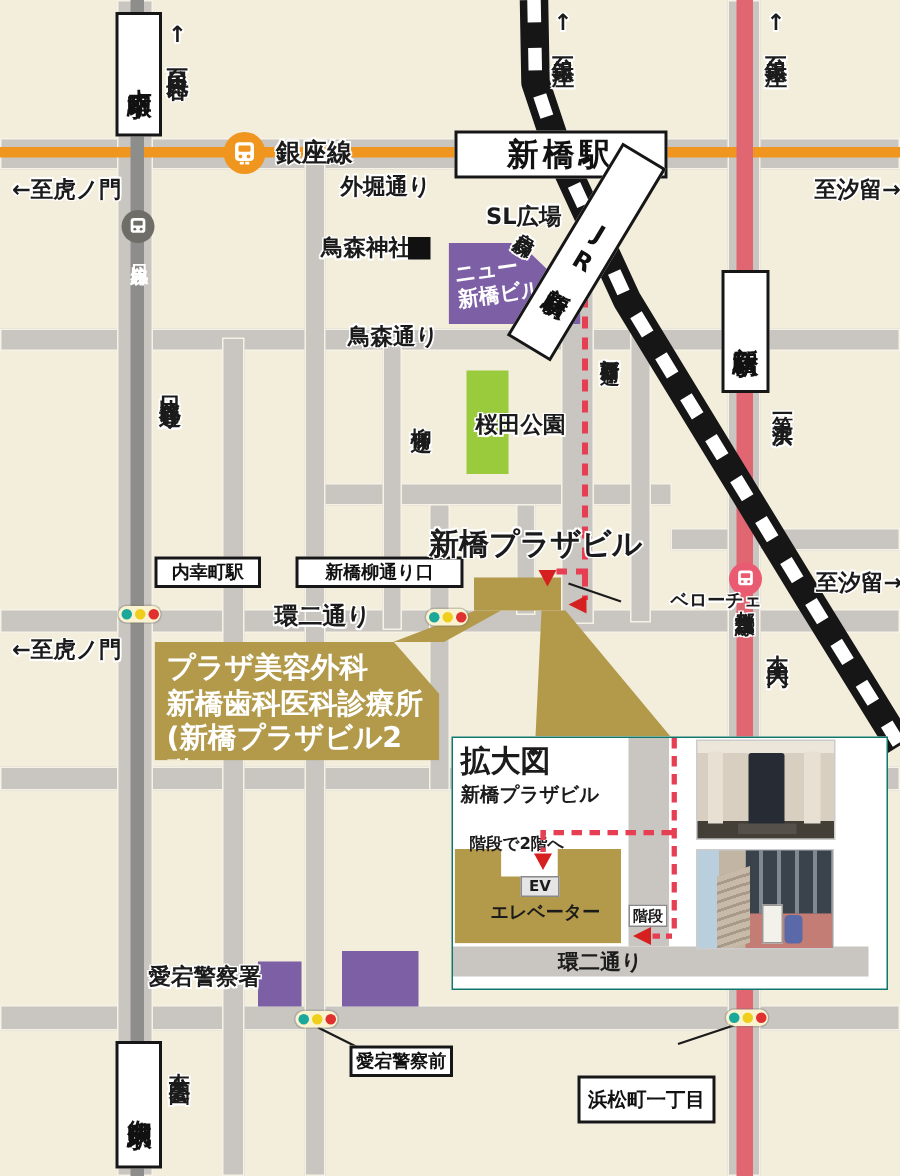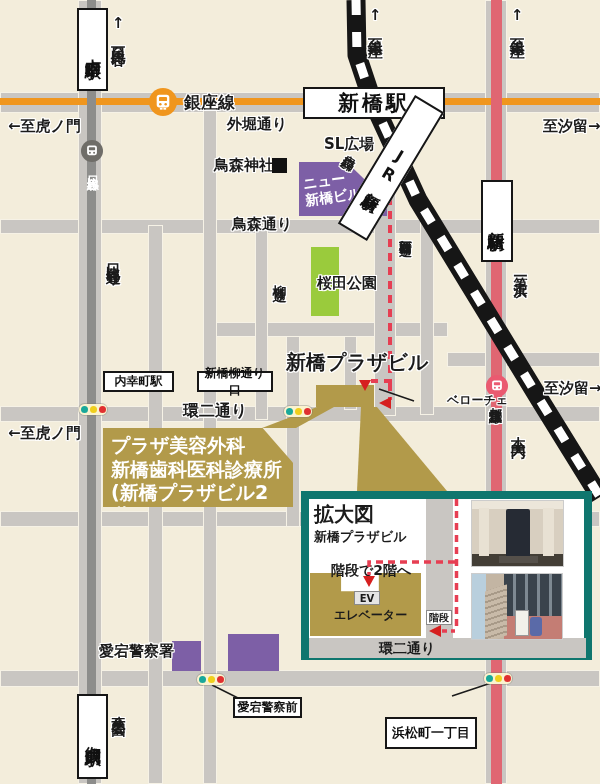--- a/index.html
+++ b/index.html
@@ -13,21 +13,21 @@
   .vlbl{writing-mode:vertical-rl;text-orientation:upright;letter-spacing:2px;}
   .wbox{position:absolute;background:#fff;border:2px solid #161616;display:flex;align-items:center;
         justify-content:center;font-weight:bold;color:#111;box-sizing:border-box;text-align:center;}
   .icon{position:absolute;border-radius:50%;display:flex;align-items:center;justify-content:center;}
   .pill{position:absolute;width:28px;height:11px;background:#fbf3cf;border-radius:6px;display:flex;
         align-items:center;justify-content:center;gap:2px;box-shadow:0 0 0 1px rgba(120,120,110,.35);}
   .dot{width:7px;height:7px;border-radius:50%;}
   .bldg{position:absolute;}
   svg.ovl{position:absolute;left:0;top:0;}
   .inset{position:absolute;left:301px;top:491px;width:291px;height:169px;box-sizing:border-box;
-         border:8px solid #0f766e;background:#ffffff;}
+         border:1px solid #0f766e;background:#ffffff;}
   .inset .ilbl{position:absolute;font-weight:bold;color:#1b1b1b;white-space:nowrap;}
   .photo{position:absolute;overflow:hidden;box-shadow:0 0 0 1px #ccc;}
 </style>
 </head>
 <body>
 
 <div class="map">
 
   <div class="road" style="left:0;top:92px;width:600px;height:21px;"></div>
   <div class="road" style="left:0;top:219px;width:600px;height:15px;"></div>
@@ -133,21 +133,21 @@
       <span class="dot" style="background:#e03030;"></span>
   </div>
 
   <div class="wbox vlbl" style="left:77px;top:8px;width:31px;height:83px;font-size:16px;">内幸町駅</div>
   <div class="wbox" style="left:303px;top:87px;width:142px;height:32px;font-size:21px;letter-spacing:3px;">新橋駅</div>
   <div class="wbox vlbl" style="left:374px;top:93px;width:34px;height:150px;font-size:16px;transform:rotate(31deg);">JR新橋駅</div>
   <div class="wbox vlbl" style="left:481px;top:180px;width:32px;height:82px;font-size:17px;">新橋駅</div>
   <div class="wbox vlbl" style="left:77px;top:694px;width:31px;height:85px;font-size:16px;">御成門駅</div>
 
   <div class="wbox" style="left:103px;top:371px;width:71px;height:21px;font-size:12px;">内幸町駅</div>
-  <div class="wbox" style="left:197px;top:371px;width:76px;height:21px;font-size:12px;">新橋柳通り口</div>
+  <div class="wbox" style="left:197px;top:371px;width:112px;height:21px;font-size:12px;">新橋柳通り口</div>
   <div class="wbox" style="left:233px;top:697px;width:69px;height:21px;font-size:12px;">愛宕警察前</div>
   <div class="wbox" style="left:385px;top:717px;width:92px;height:32px;font-size:13px;">浜松町一丁目</div>
 
   <div class="lbl vlbl" style="left:109px;top:14px;font-size:15px;">↑至日比谷</div>
   <div class="lbl" style="left:184px;top:93px;font-size:17px;">銀座線</div>
   <div class="lbl" style="left:227px;top:116px;font-size:15px;">外堀通り</div>
   <div class="lbl" style="left:214px;top:157px;font-size:15px;">鳥森神社</div>
   <div style="position:absolute;left:272px;top:158px;width:15px;height:15px;background:#111;"></div>
   <div class="lbl" style="left:8px;top:118px;font-size:15px;">←至虎ノ門</div>
   <div class="vlbl" style="position:absolute;left:84px;top:166px;font-size:12px;font-weight:bold;color:#fff;letter-spacing:1px;">日比谷線</div>
@@ -173,21 +173,21 @@
   <div class="lbl vlbl" style="left:111px;top:706px;font-size:14px;">至芝公園↓</div>
 
   <div class="inset">
 
     <div style="position:absolute;left:117px;top:0;width:27px;height:139px;background:#c9c6c2;"></div>
     <div style="position:absolute;left:0;top:139px;width:277px;height:20px;background:#c9c6c2;"></div>
 
     <div style="position:absolute;left:1px;top:74px;width:111px;height:63px;background:#b29a4a;clip-path:polygon(0 0,28% 0,28% 29%,62% 29%,62% 0,100% 0,100% 100%,0 100%);"></div>
     <div class="ilbl" style="left:5px;top:2px;font-size:20px;">拡大図</div>
     <div class="ilbl" style="left:5px;top:29px;font-size:13px;">新橋プラザビル</div>
-    <div class="ilbl" style="left:22px;top:63px;font-size:14px;">階段で2階へ</div>
+    <div class="ilbl" style="left:11px;top:63px;font-size:11px;">階段で2階へ</div>
     <div style="position:absolute;left:45px;top:92px;width:26px;height:14px;background:#e5e5e5;border:1px solid #8a8a8a;box-sizing:border-box;display:flex;align-items:center;justify-content:center;font-size:10px;font-weight:bold;">EV</div>
     <div class="ilbl" style="left:25px;top:108px;font-size:12px;">エレベーター</div>
     <div style="position:absolute;left:117px;top:111px;width:26px;height:15px;background:#fff;border:1px solid #8a8a8a;box-sizing:border-box;display:flex;align-items:center;justify-content:center;font-size:10px;font-weight:bold;">階段</div>
     <div class="ilbl" style="left:70px;top:141px;font-size:14px;">環二通り</div>
 
     <div class="photo" style="left:163px;top:2px;width:91px;height:65px;background:linear-gradient(#ece6da 0 12%,#d8cfc0 12% 82%,#433e36 82% 100%);">
       <div style="position:absolute;left:8%;top:10%;width:11%;height:74%;background:#e8e1d3;"></div>
       <div style="position:absolute;right:10%;top:10%;width:12%;height:74%;background:#e8e1d3;"></div>
       <div style="position:absolute;left:37%;top:12%;width:27%;height:74%;background:#262b34;border-radius:2px 2px 0 0;"></div>
       <div style="position:absolute;left:30%;bottom:4%;width:42%;height:12%;background:#55504a;"></div>

